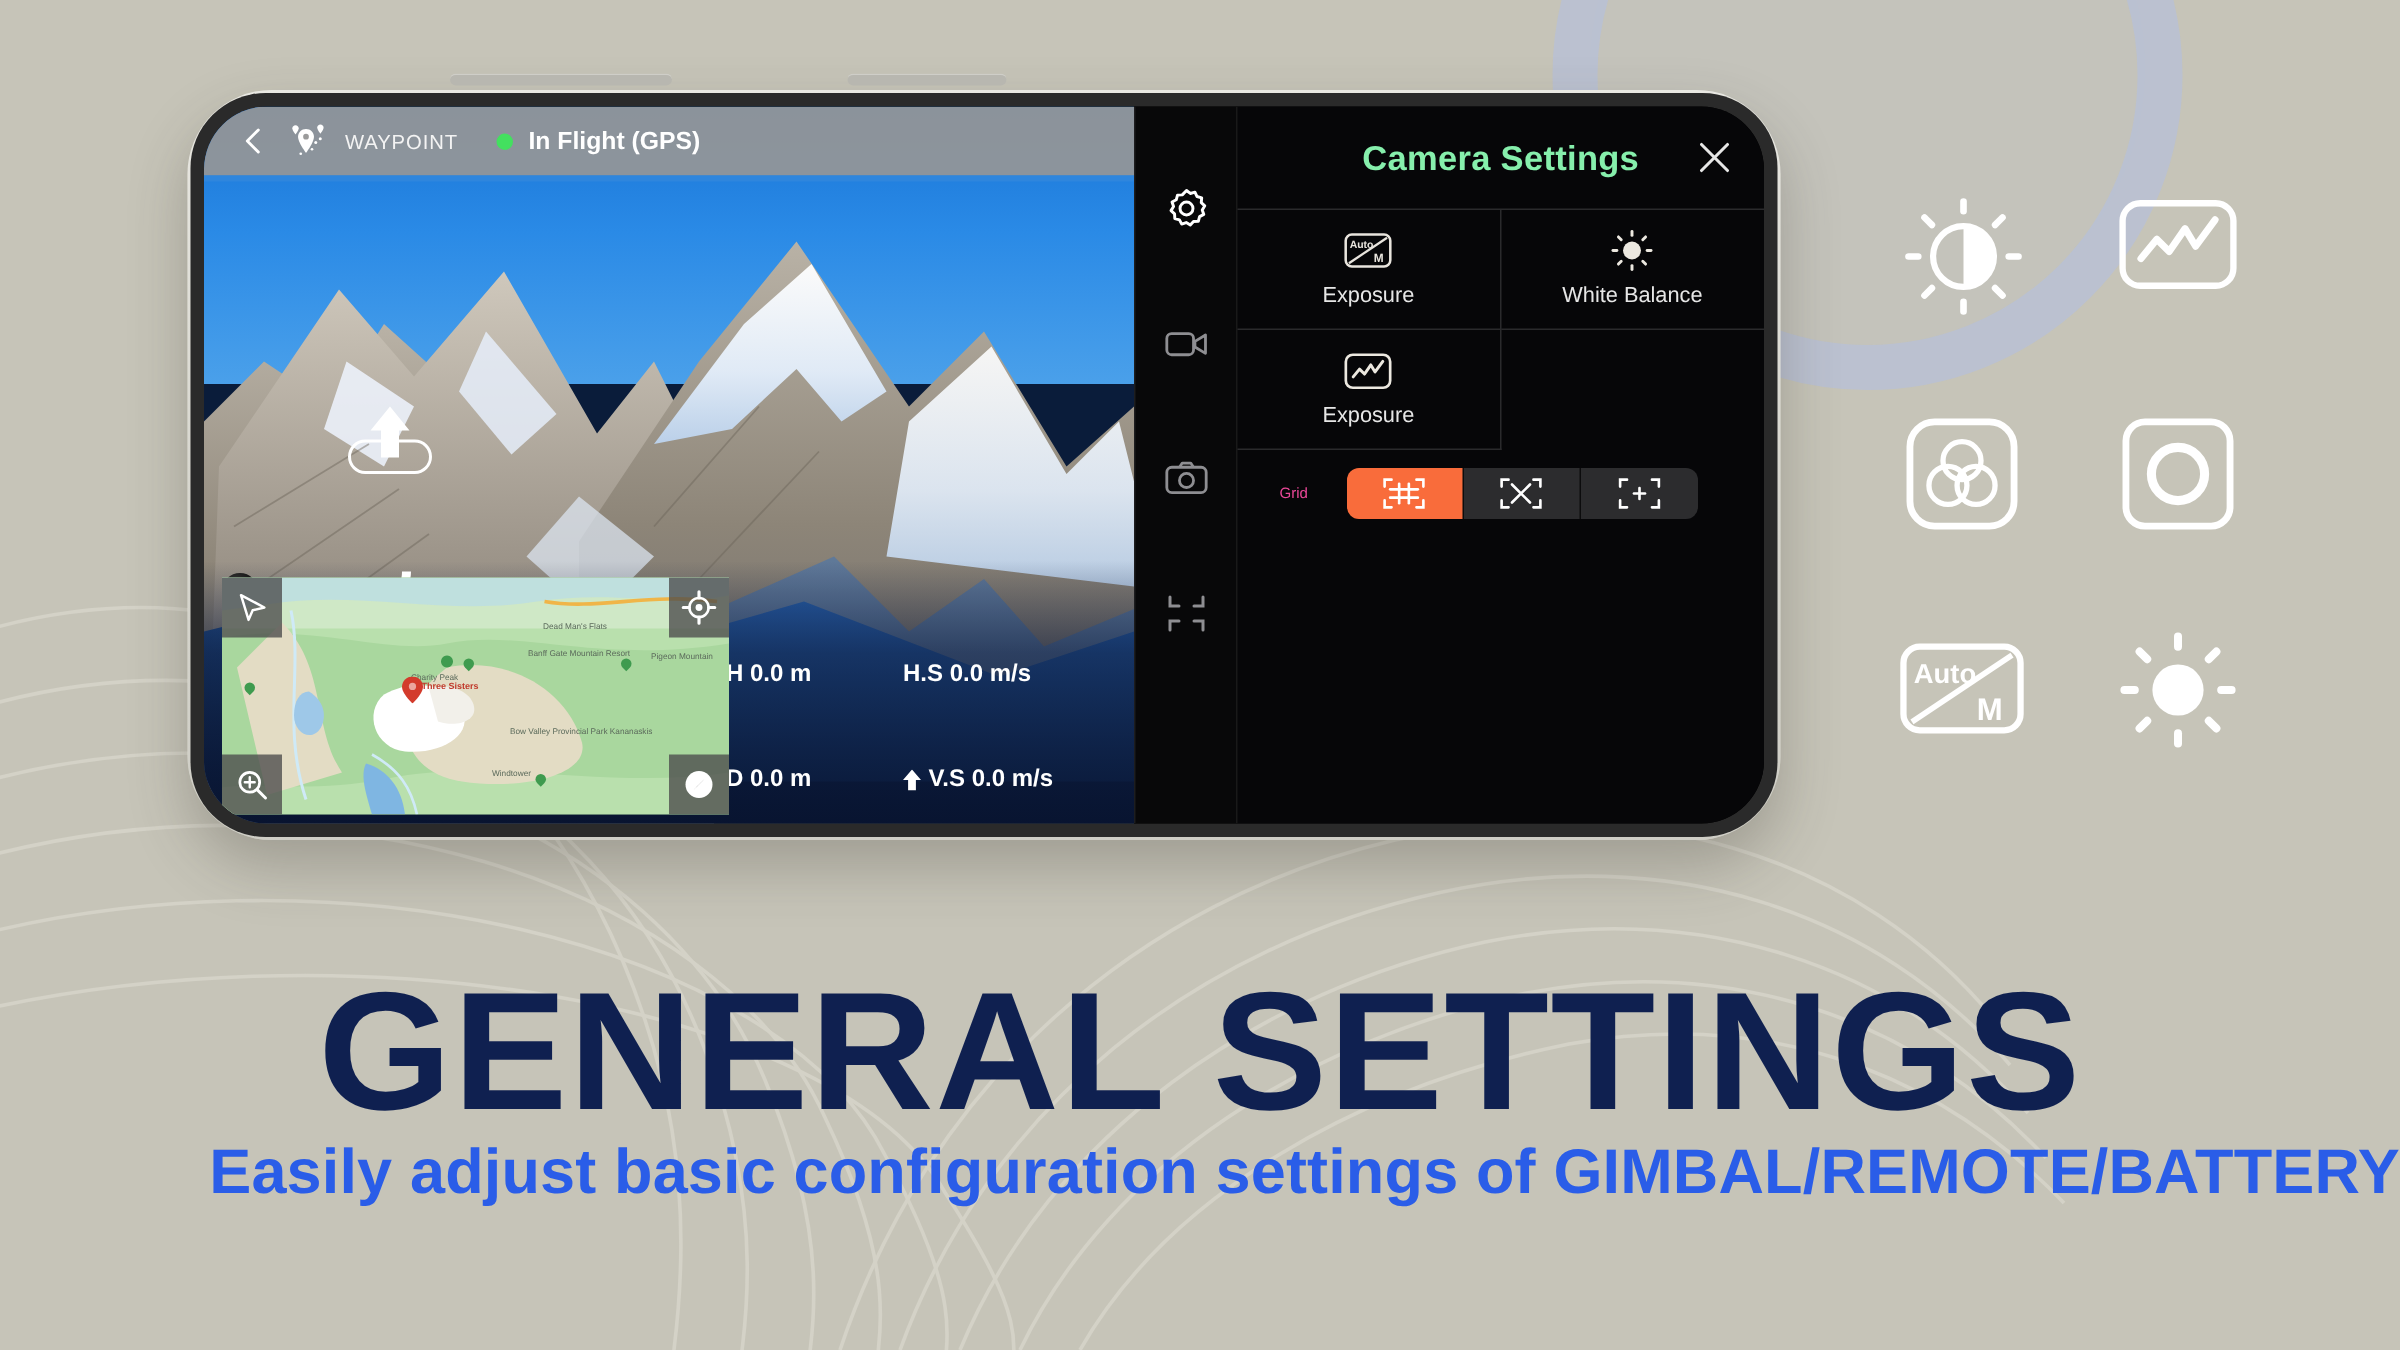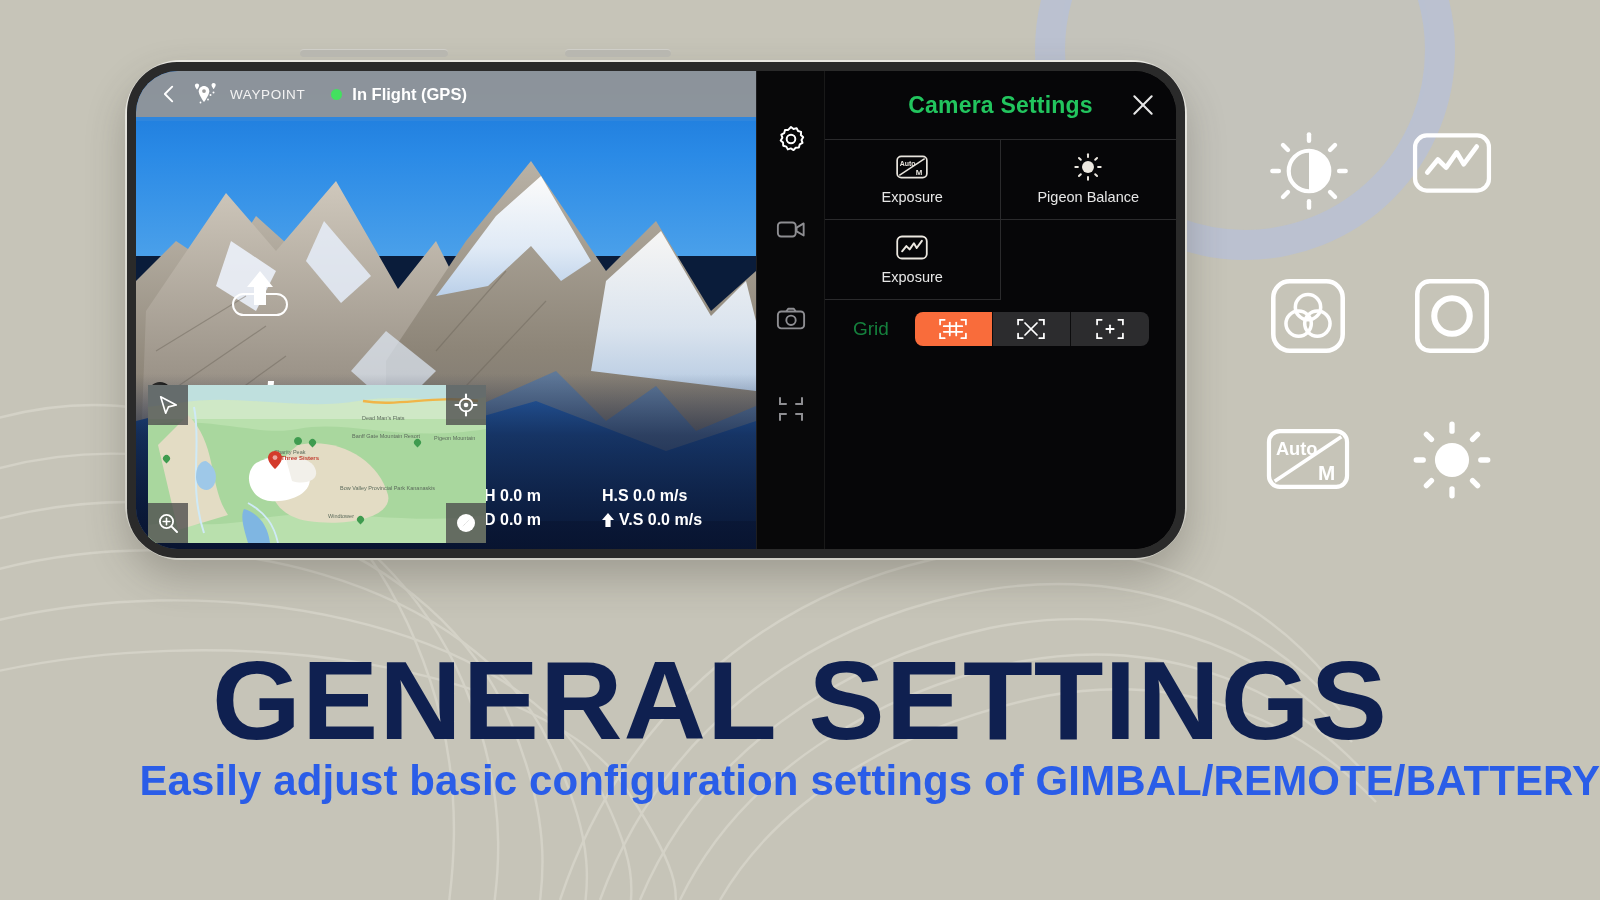--- a/index.html
+++ b/index.html
@@ -135,21 +135,21 @@
   
   .telemetry {
     position: absolute; left: 348px; bottom: 20px;
     z-index: 6;
     color: #fff;
     font-size: 16px; font-weight: 700;
     display: grid;
     grid-template-columns: 118px auto;
     row-gap: 6px;
   }
-  .tel-cell { white-space: nowrap; display:flex; align-items:center; gap:5px; }
+  .tel-cell { white-space: nowrap; display:flex; align-items:center; gap:5px;margin-top:46px; }
 
   
   .minimap {
     position: absolute; left: 12px; bottom: 6px;
     width: 338px; height: 158px;
     overflow: hidden;
     z-index: 7;
     background: #a8d5a0;
   }
   .map-btn {
@@ -200,21 +200,21 @@
     flex: 1;
     background: #060608;
     display: flex; flex-direction: column;
     border-left: 1px solid #191919;
   }
   .panel-head {
     position: relative;
     height: 68px;
     display:flex; align-items:center; justify-content:center;
   }
-  .panel-title { color:#22c55e; font-size:23px; font-weight:700; letter-spacing:.2px; }
+  .panel-title { color:#86efac; font-size:23px; font-weight:700; letter-spacing:.2px; }
   .panel-close {
     position:absolute; right: 20px; top: 50%; transform: translateY(-50%);
     width: 26px; height: 26px;
   }
   .grid2 {
     display: grid;
     grid-template-columns: 1fr 1fr;
     border-top: 1px solid #2a2a2c;
   }
   .cell {
@@ -226,21 +226,21 @@
   }
   .cell:nth-child(odd) { border-right: 1px solid #2a2a2c; }
   .cell-ico { height: 26px; display:flex; align-items:center; justify-content:center;}
   .cell-label { color:#e6e6e6; font-size:14.5px; }
 
   .row-grid {
     display:flex; align-items:center;
     padding: 12px 0 10px 28px;
     gap: 26px;
   }
-  .row-label { color:#15803d; font-size:19px; }
+  .row-label { color:#ec4899; font-size:10px; }
   .seg {
     display:flex;
     border-radius: 8px;
     overflow: hidden;
   }
   .seg-btn {
     width: 78px; height: 34px;
     display:flex; align-items:center; justify-content:center;
     background: #2c2c2e;
     border-right: 1px solid #0c0c0d;
@@ -555,21 +555,21 @@
                       <path d="M15 25.8 V28.6"></path>
                     <path d="M1.4 15 H4.2"></path>
                       <path d="M25.8 15 H28.6"></path>
                     <path d="M5.3 5.3 L7.3 7.3"></path>
                       <path d="M22.7 22.7 L24.7 24.7"></path>
                     <path d="M24.7 5.3 L22.7 7.3"></path>
                       <path d="M7.3 22.7 L5.3 24.7"></path>
                   </g>
                 </svg>
               </span>
-              <span class="cell-label">Pigeon Balance</span>
+              <span class="cell-label">White Balance</span>
             </div>
 
             <div class="cell">
               <span class="cell-ico">
                 <svg width="32" height="25" viewBox="0 0 34 26">
                   <rect x="1.3" y="1.3" width="31.4" height="23.4" rx="5" fill="none" stroke="#ece8e0" stroke-width="1.9"></rect>
                   <path d="M6.5 17 L11 11.5 L14.5 15 L19 8.5 L22 13.5 L27.5 6" fill="none" stroke="#ece8e0" stroke-width="2.1" stroke-linecap="round" stroke-linejoin="round"></path>
                 </svg>
               </span>
               <span class="cell-label">Exposure</span>

